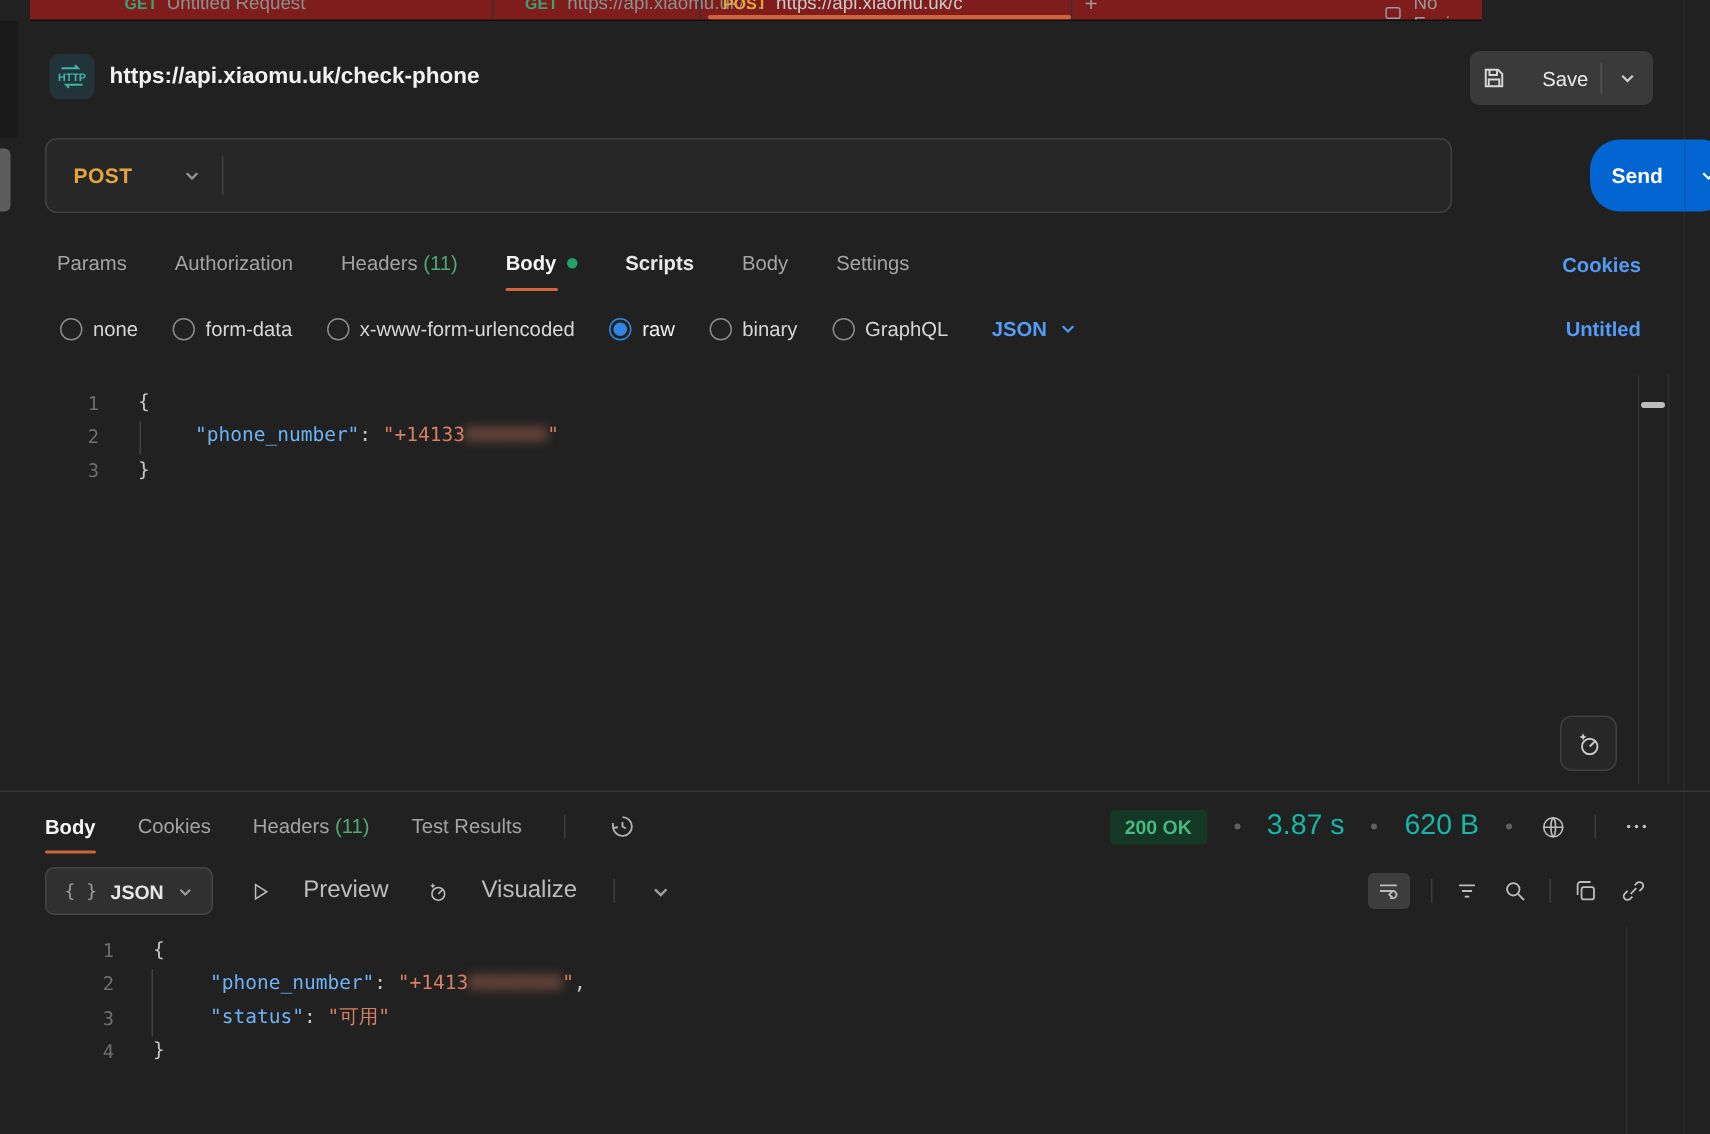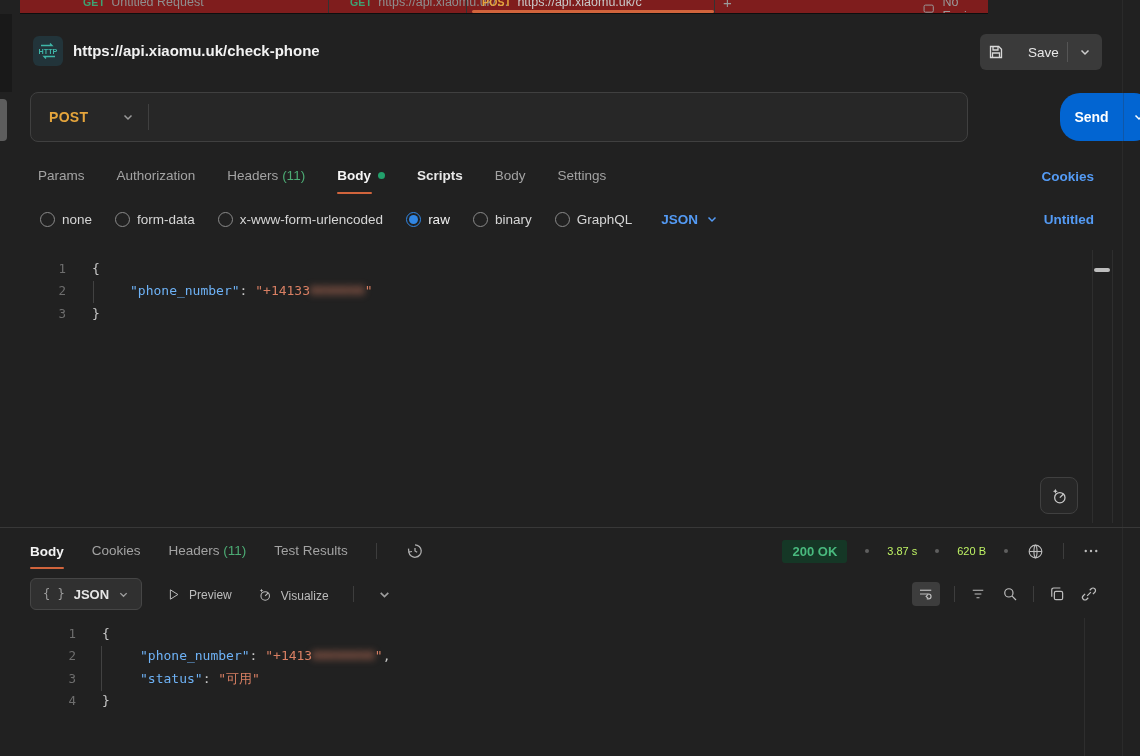--- a/index.html
+++ b/index.html
@@ -86,29 +86,29 @@
   .resp-split{position:absolute;top:527px;left:0;width:1140px;height:1px;background:#383838;}
   .resp-tabs{position:absolute;top:531px;left:0;width:1140px;height:40px;display:flex;align-items:center;
              padding-left:30px;box-sizing:border-box;gap:28px;font-size:13.5px;color:#a3a3a3;}
   .resp-tab-active{color:#f5f5f5;font-weight:600;position:relative;}
   .resp-tab-active .under{position:absolute;left:0;right:0;bottom:-10px;height:2px;background:#d1643c;border-radius:2px;}
   .v-div{width:1px;height:16px;background:#3d3d3d;}
   .hist-icon{color:#b0b0b0;cursor:pointer;}
   .resp-meta{position:absolute;right:40px;display:flex;align-items:center;gap:18px;}
   .status-badge{background:#153726;color:#49b97e;font-weight:700;font-size:13px;padding:4px 10px;border-radius:3px;cursor:pointer;}
   .sep-dot{width:4px;height:4px;border-radius:50%;background:#5f5f5f;}
-  .meta-txt{color:#bef264;font-size:11px;}
+  .meta-txt{color:#14b8a6;font-size:19px;}
   .icon-btn{color:#bdbdbd;cursor:pointer;display:flex;align-items:center;justify-content:center;}
   .resp-toolbar{position:absolute;top:576px;left:0;width:1140px;height:36px;display:flex;align-items:center;
                 padding-left:30px;box-sizing:border-box;gap:24px;}
   .json-pill{display:flex;align-items:center;gap:9px;background:#303030;border:1px solid #464646;border-radius:6px;
              height:30px;padding:0 12px;cursor:pointer;}
   .brace-ic{color:#9e9e9e;font-family:"DejaVu Sans Mono",monospace;font-size:12px;}
   .json-pill .lbl{color:#e6e6e6;font-size:13px;font-weight:600;}
-  .tool-item{display:flex;align-items:flex-end;gap:8px;color:#bcbcbc;font-size:12px;cursor:pointer;}
+  .tool-item{display:flex;align-items:center;gap:21px;color:#bcbcbc;font-size:16px;cursor:pointer;}
   .resp-tools-r{position:absolute;right:42px;display:flex;align-items:center;gap:14px;}
   .wrap-active{background:#3d3d3d;border-radius:4px;padding:3px 5px;}
   .chev{color:#9e9e9e;}
 </style>
 </head>
 <body>
 
 <div class="app">
 
   <div class="topbar">

